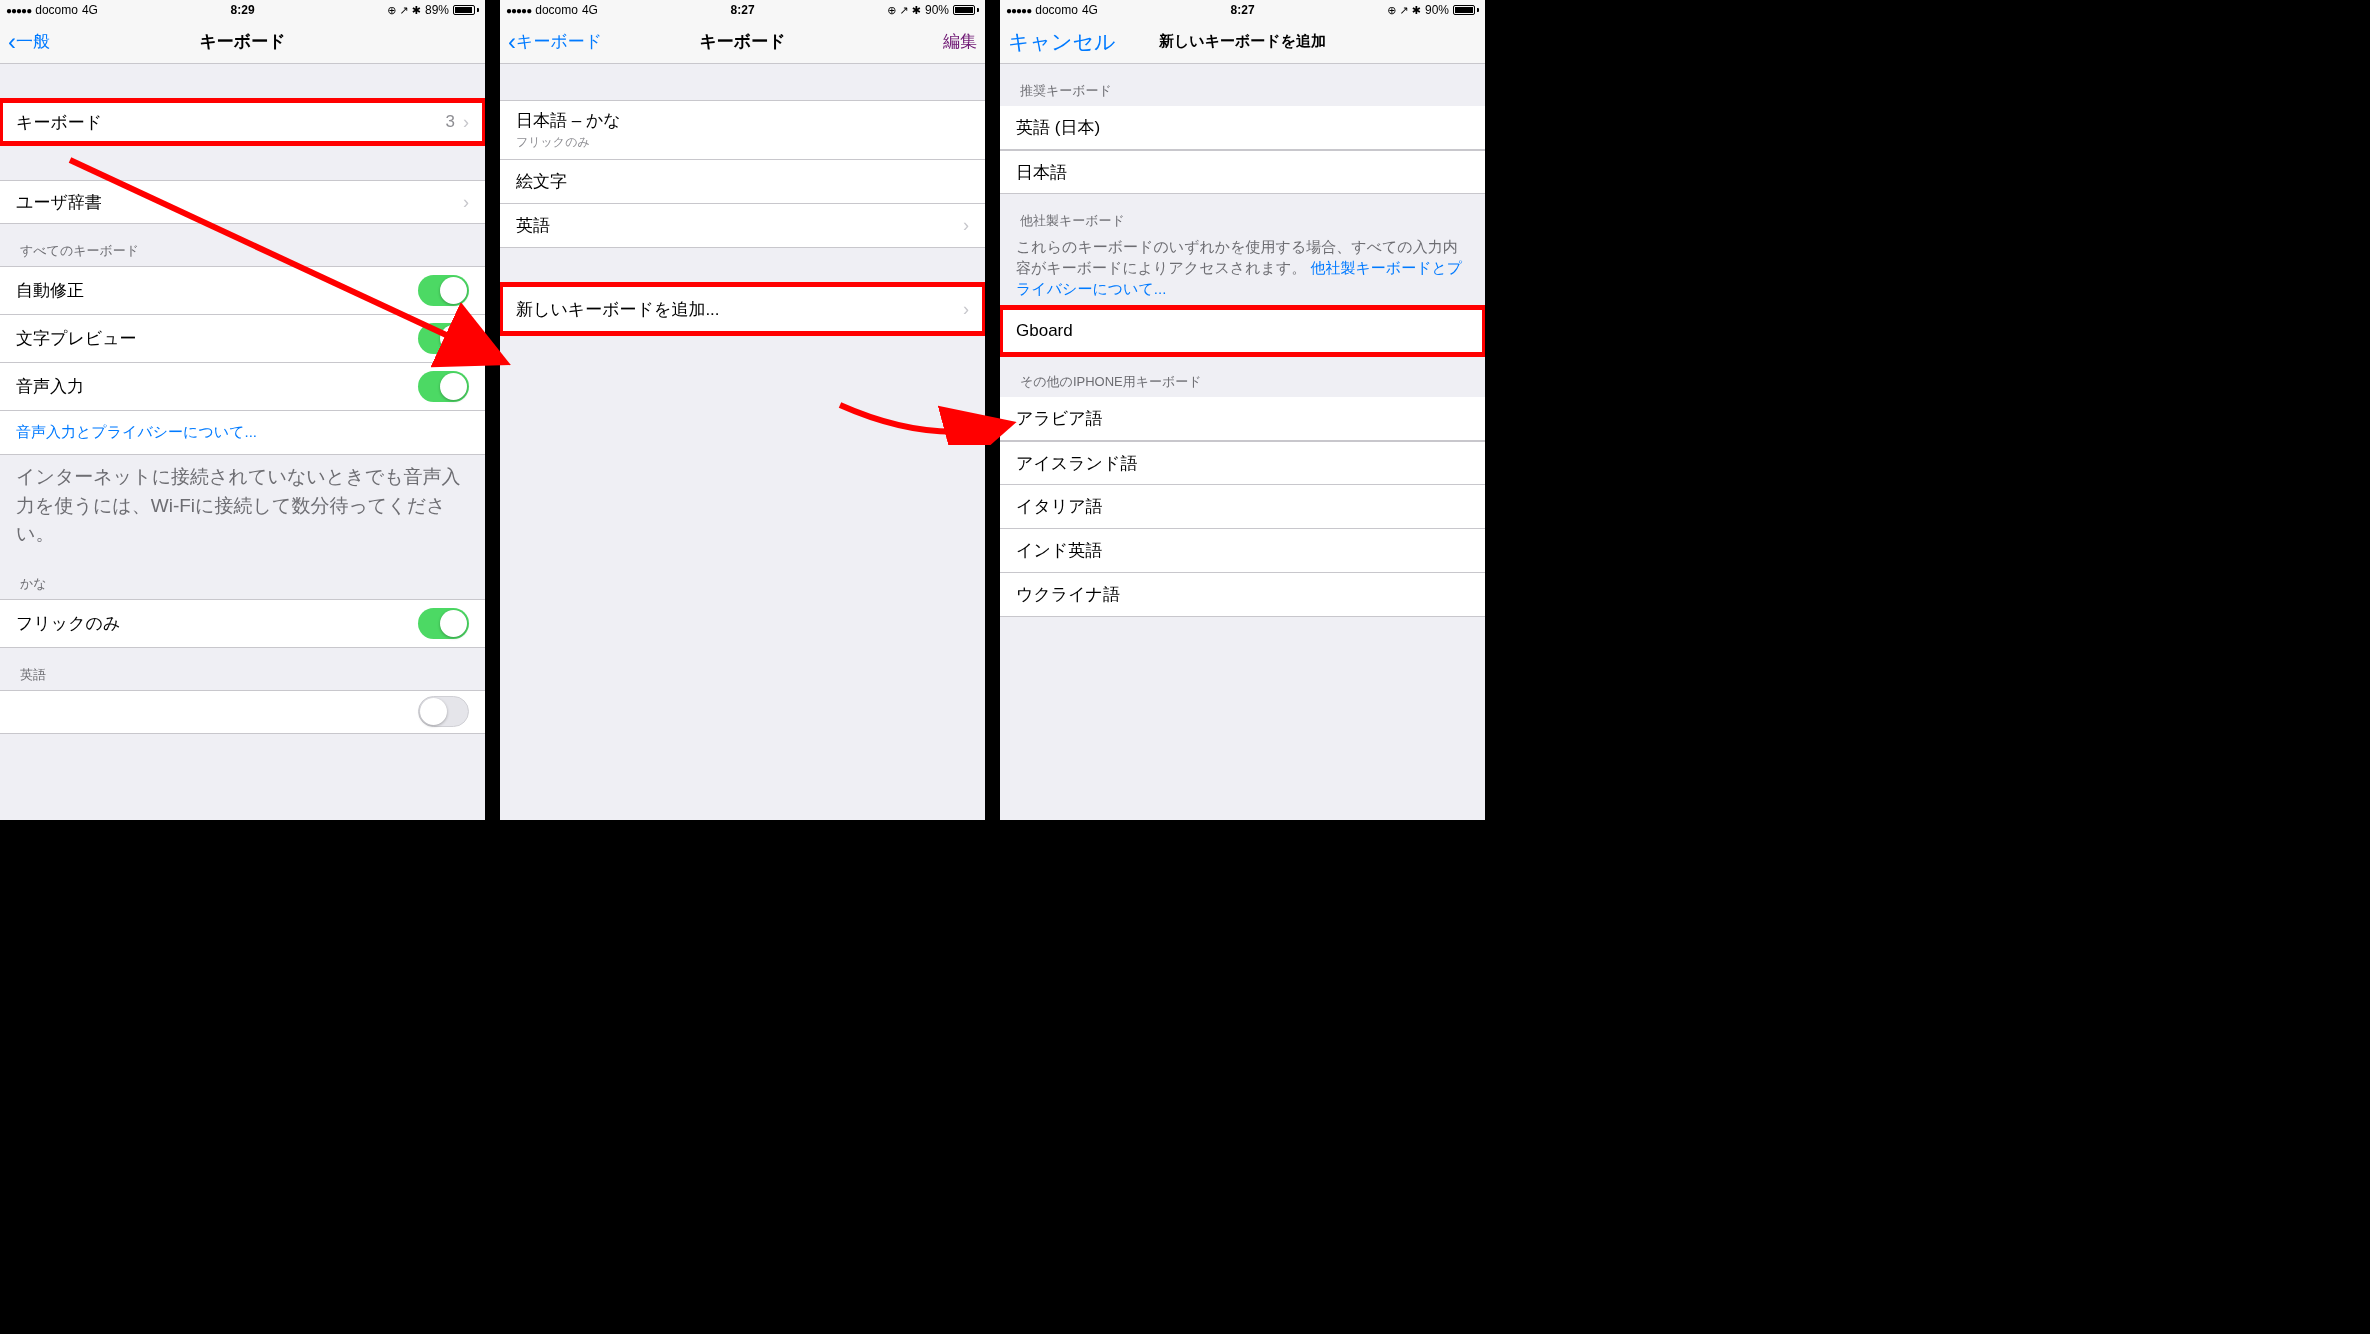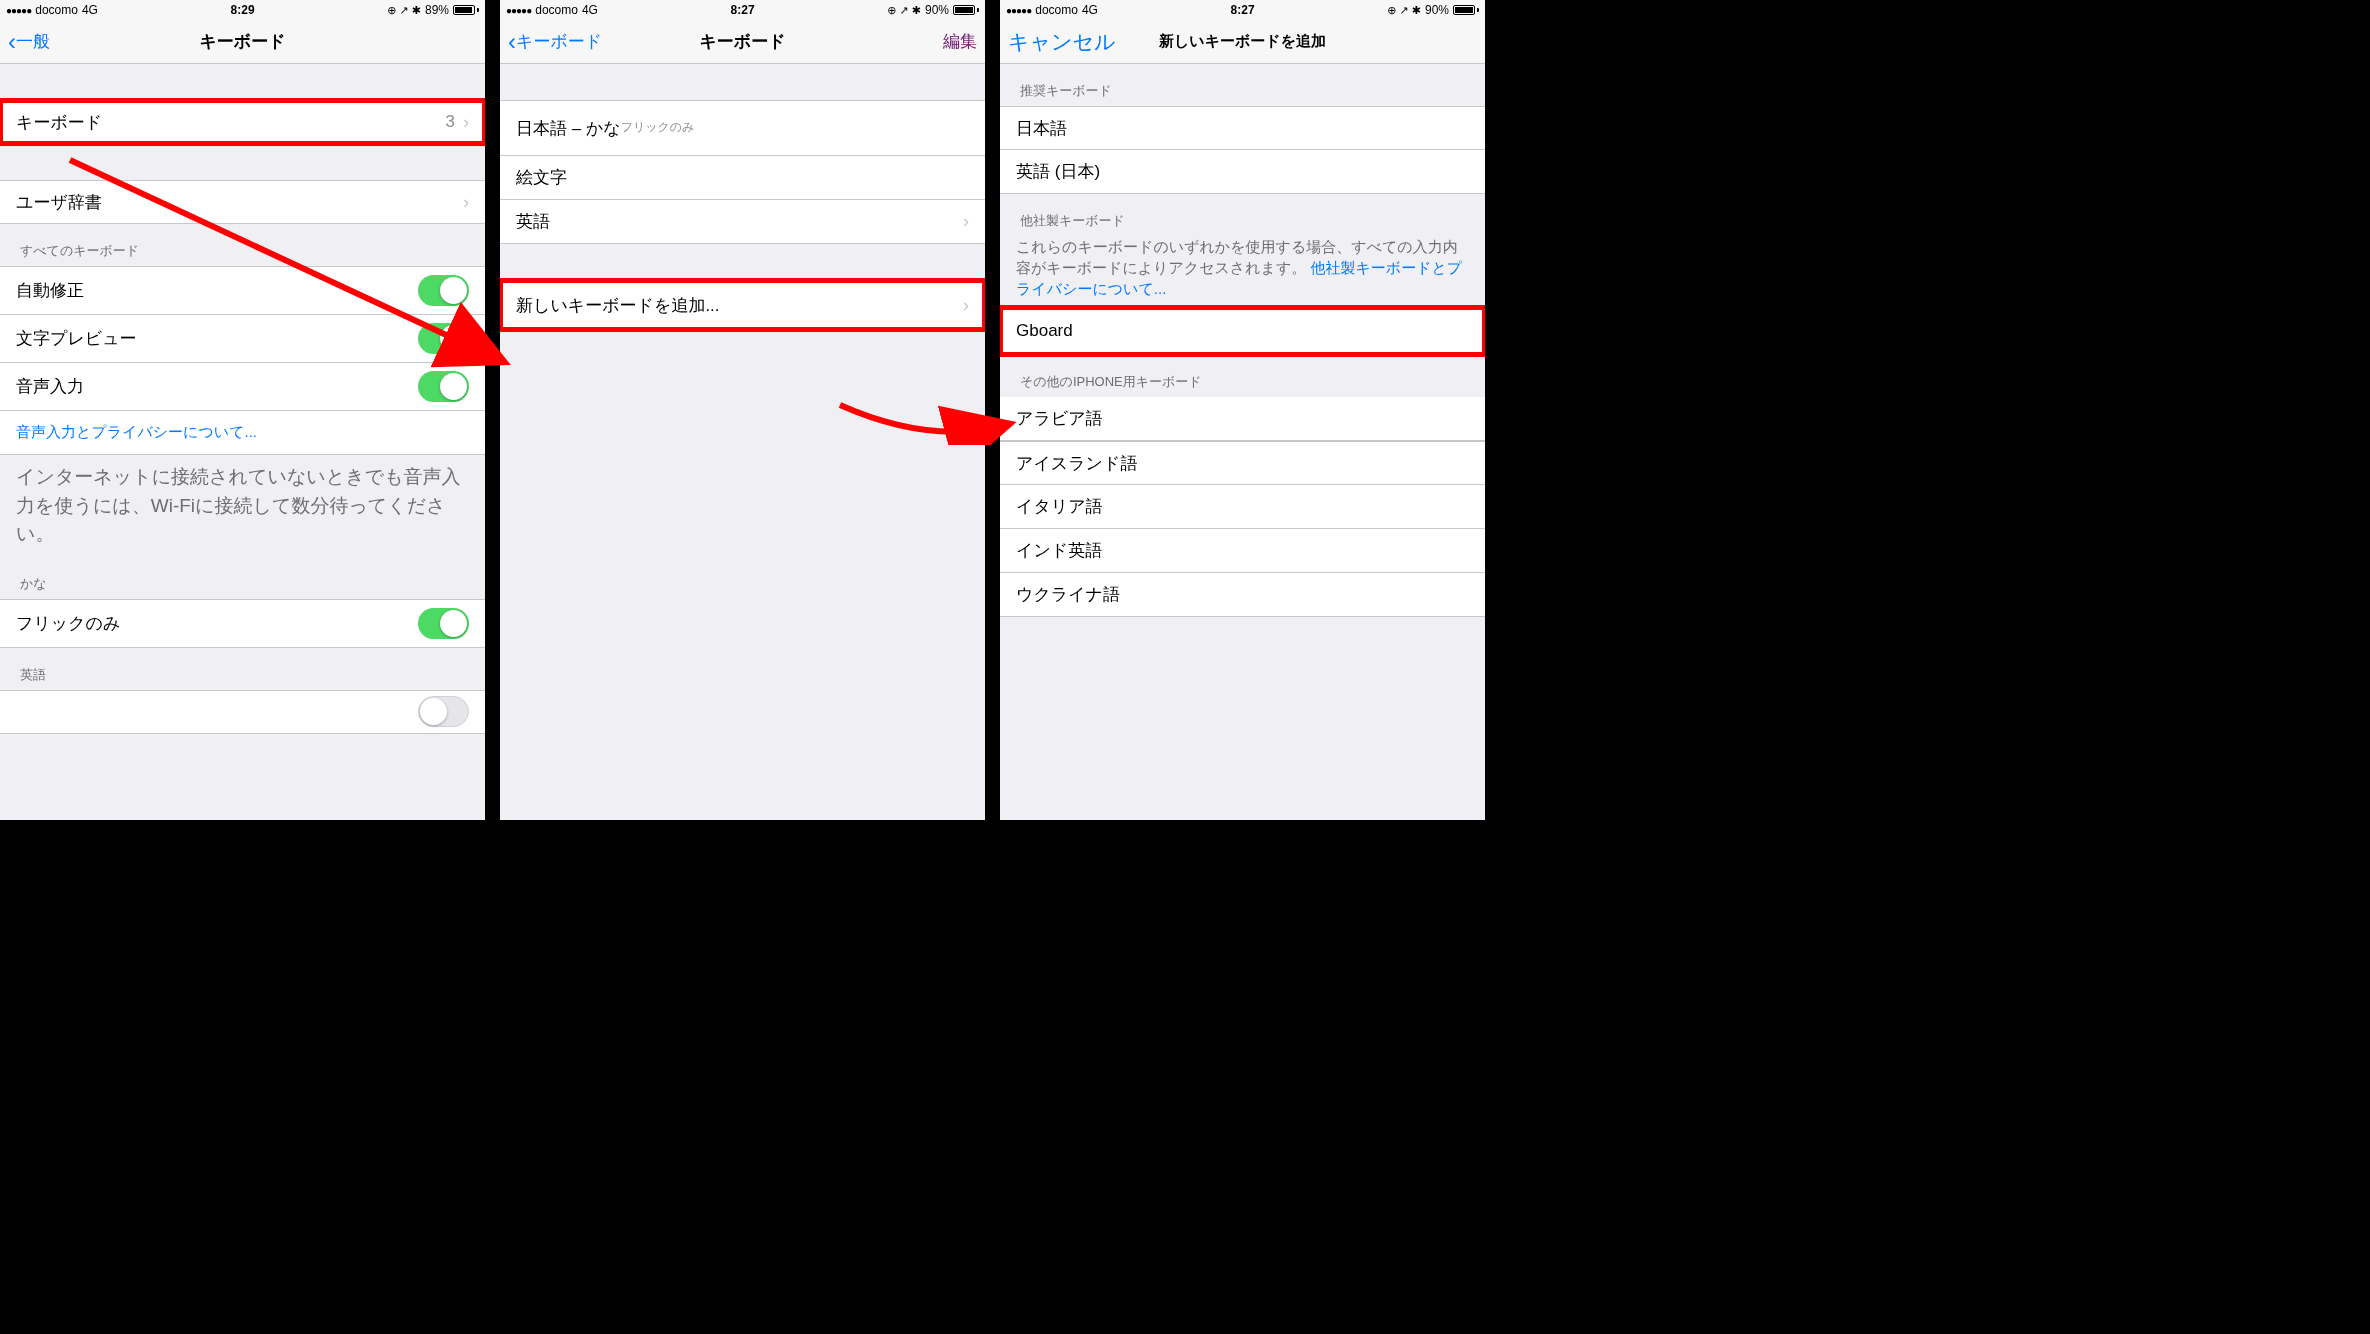--- a/index.html
+++ b/index.html
@@ -16,21 +16,21 @@
     .nav-bar { display: flex; align-items: center; justify-content: space-between; height: 44px; padding: 0 8px; background: #f7f7f7; border-bottom: 1px solid #c8c7cc; }
     .nav-back { display: flex; align-items: center; color: #007aff; font-size: 17px; }
     .nav-back-chevron { font-size: 24px; font-weight: 300; margin-right: 0px; }
     .nav-title { font-size: 17px; font-weight: 600; color: #000; position: absolute; left: 50%; transform: translateX(-50%); }
     .nav-right { color: #701a75; font-size: 17px; }
     .nav-cancel { color: #007aff; font-size: 21px; }
     .section-header { padding: 18px 20px 6px; font-size: 13px; color: #6d6d72; }
     .section-footer { padding: 8px 16px; font-size: 15px; color: #6d6d72; line-height: 1.4; }
     .cell { display: flex; align-items: center; justify-content: space-between; min-height: 44px; padding: 8px 16px; background: #fff; border-bottom: 1px solid #c8c7cc; font-size: 17px; color: #000; position: relative; }
     .cell.first { border-top: 1px solid #c8c7cc; }
-    .cell-label { flex: 1; display: flex; flex-direction: row; }
+    .cell-label { flex: 1; display: flex; flex-direction: column; }
     .cell-sub { font-size: 12px; color: #8e8e93; margin-top: 2px; }
     .cell-value { color: #8e8e93; margin-right: 8px; }
     .chevron { color: #c7c7cc; font-size: 18px; font-weight: 300; }
     .switch { width: 51px; height: 31px; background: #4cd964; border-radius: 16px; position: relative; }
     .switch.off { background: #e5e5ea; border: 1px solid #d0d0d5; }
     .switch::after { content: ""; position: absolute; width: 27px; height: 27px; background: #fff; border-radius: 50%; top: 2px; right: 2px; box-shadow: 0 1px 3px rgba(0,0,0,.3); }
     .switch.off::after { left: 1px; right: auto; top: 1px; }
     .link-row { padding: 12px 16px; font-size: 15px; color: #007aff; background: #fff; border-bottom: 1px solid #c8c7cc; }
     .spacer { height: 36px; }
     .highlight { outline: 5px solid #ff0000; outline-offset: -3px; }
@@ -188,25 +188,25 @@
         </span>
       </div>
     </div>
     <div class="nav-bar">
       <div class="nav-cancel">キャンセル</div>
       <div class="nav-title" style="font-size:15px">新しいキーボードを追加</div>
       <div style="width:80px"></div>
     </div>
 
     <div class="section-header">推奨キーボード</div>
+    <div class="cell">
+      <span>英語 (日本)</span>
+    </div>
     <div class="cell first">
       <span>日本語</span>
-    </div>
-    <div class="cell">
-      <span>英語 (日本)</span>
     </div>
 
     <div class="section-header">他社製キーボード</div>
     <div class="section-footer" style="padding-top:0">
       <span>これらのキーボードのいずれかを使用する場合、すべての入力内容がキーボードによりアクセスされます。</span>
       <span class="third-party-link">他社製キーボードとプライバシーについて...</span>
     </div>
     <div class="cell first highlight" style="min-height:48px">
       <span>Gboard</span>
     </div>

